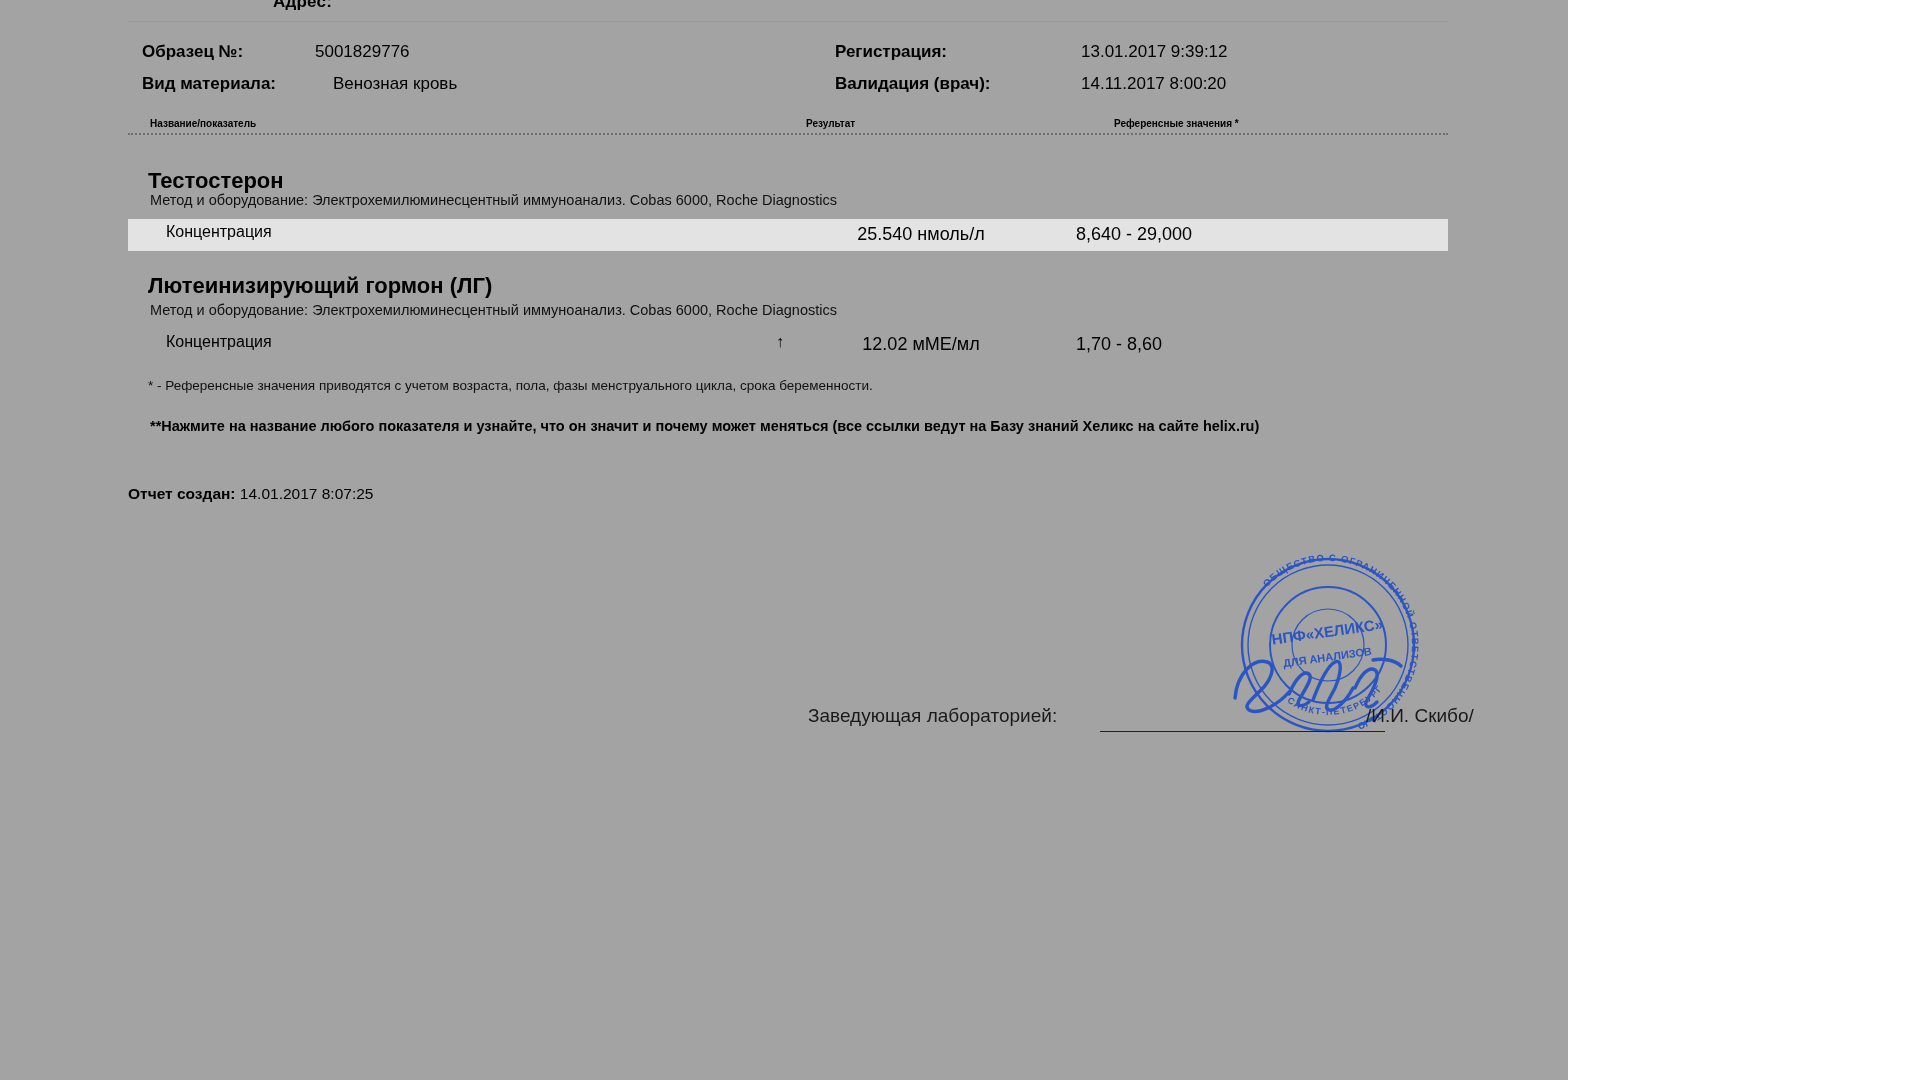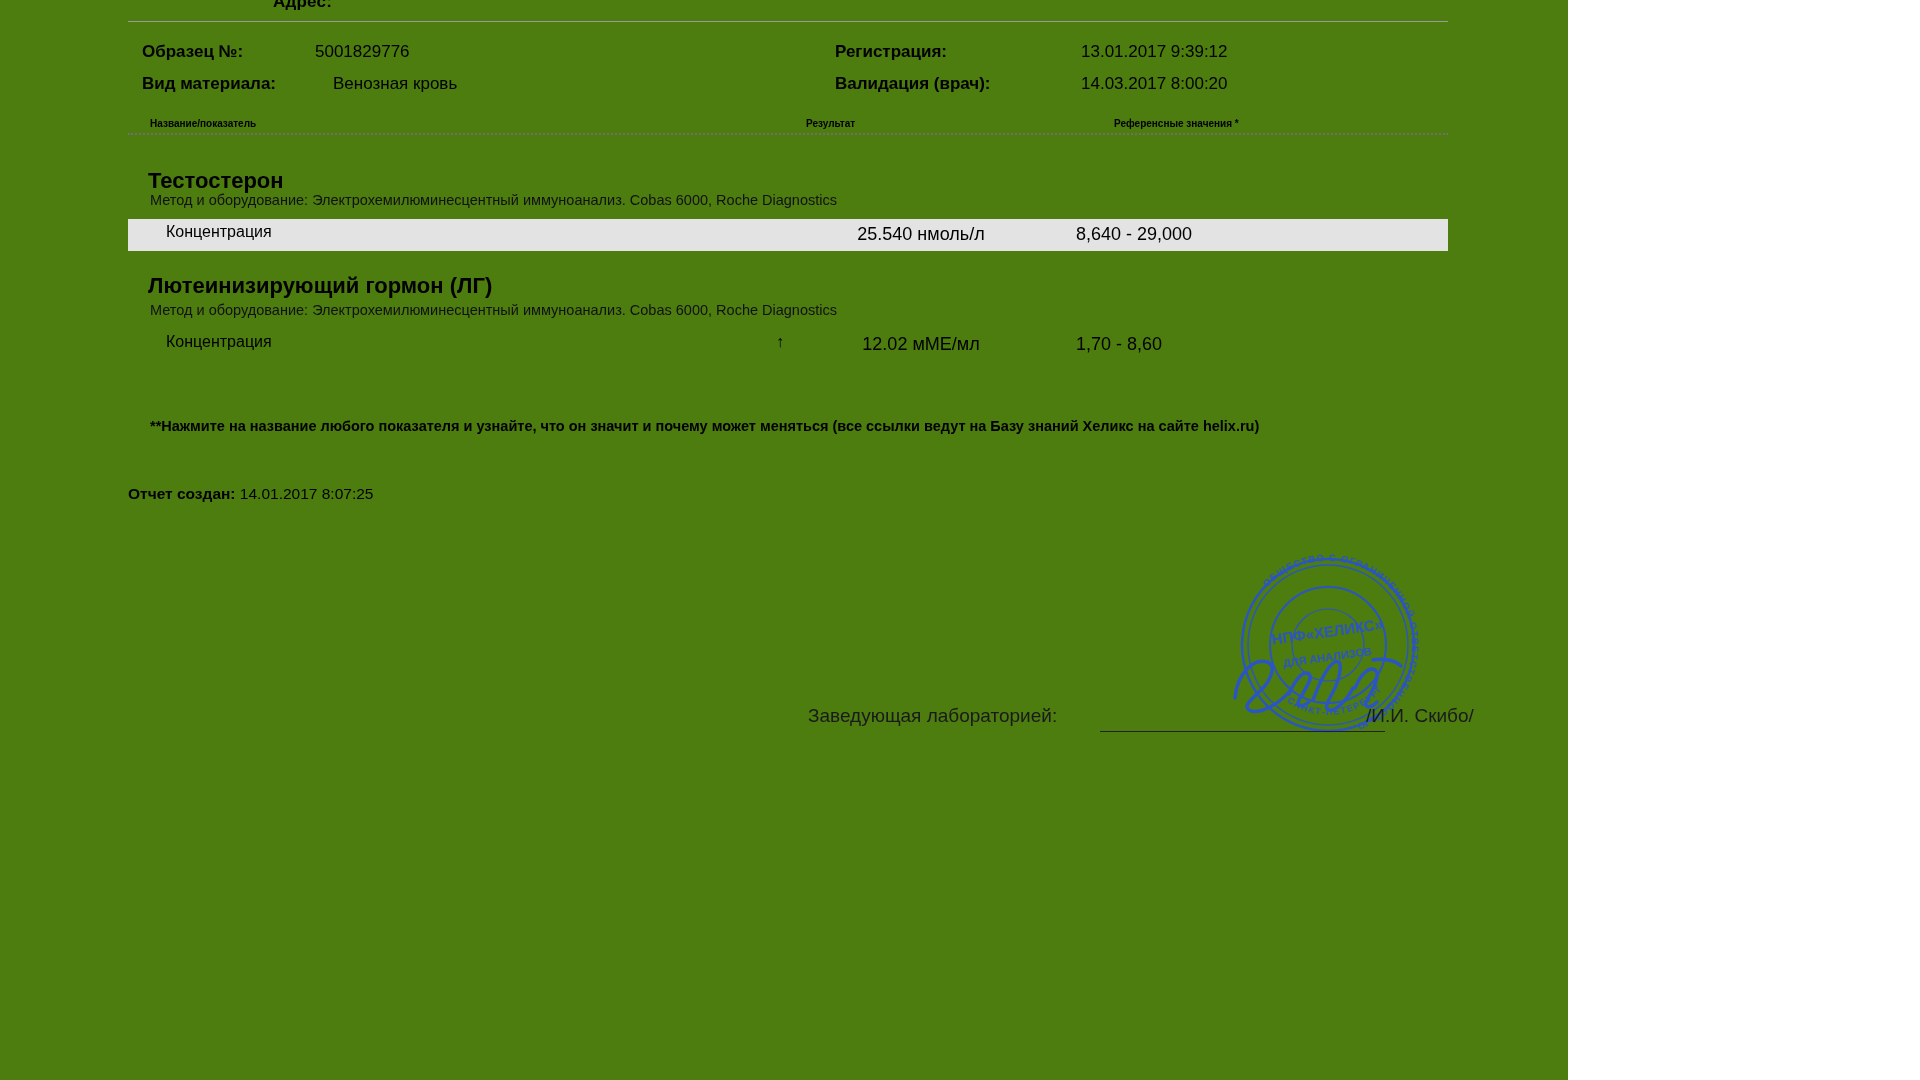--- a/index.html
+++ b/index.html
@@ -14,21 +14,21 @@
     overflow: hidden;
     font-family: "Liberation Sans", sans-serif;
     color: #000000;
   }
   .page {
     position: absolute;
     left: 0;
     top: 0;
     width: 1568px;
     height: 1080px;
-    background: #4d7c0f;
+    background: #a3a3a3;
   }
   .right-filler {
     position: absolute;
     left: 1568px;
     top: 0;
     width: 352px;
     height: 1080px;
     background: #ffffff;
   }
   .sheet {
@@ -254,21 +254,21 @@
       <div class="lbl lbl-sample">Образец №:</div>
       <div class="val val-sample">5001829776</div>
 
       <div class="lbl lbl-material">Вид материала:</div>
       <div class="val val-material">Венозная кровь</div>
 
       <div class="lbl lbl-reg">Регистрация:</div>
       <div class="val val-reg">13.01.2017  9:39:12</div>
 
       <div class="lbl lbl-valid">Валидация (врач):</div>
-      <div class="val val-valid">14.03.2017  8:00:20</div>
+      <div class="val val-valid">14.11.2017  8:00:20</div>
 
       <div class="rule-dotted"></div>
     </div>
 
     <div class="col-headers">
       <div class="ch-name">Название/показатель</div>
       <div class="ch-result">Результат</div>
       <div class="ch-ref">Референсные значения *</div>
     </div>
 
@@ -293,20 +293,21 @@
         <span class="m-val">Электрохемилюминесцентный иммуноанализ. Cobas 6000, Roche Diagnostics</span>
       </div>
       <div class="result-row" style="top:74px;">
         <div class="rr-name">Концентрация</div>
         <div class="rr-arrow">↑</div>
         <div class="rr-value">12.02 мМЕ/мл</div>
         <div class="rr-ref">1,70 - 8,60</div>
       </div>
     </div>
 
+    <div class="footnote" style="top:378px;">* - Референсные значения приводятся с учетом возраста, пола, фазы менструального цикла, срока беременности.</div>
     <div class="note-bold" style="top:415px;">**Нажмите на название любого показателя и узнайте, что он значит и почему может меняться (все ссылки ведут на Базу знаний Хеликс на сайте helix.ru)</div>
 
     <div class="report-created" style="top:485px;">
       <span class="rc-lbl">Отчет создан: </span>
       <span class="rc-val">14.01.2017  8:07:25</span>
     </div>
 
     <div class="stamp">
       <svg width="200" height="200" viewBox="0 0 200 200" xmlns="http://www.w3.org/2000/svg">
         <defs>

